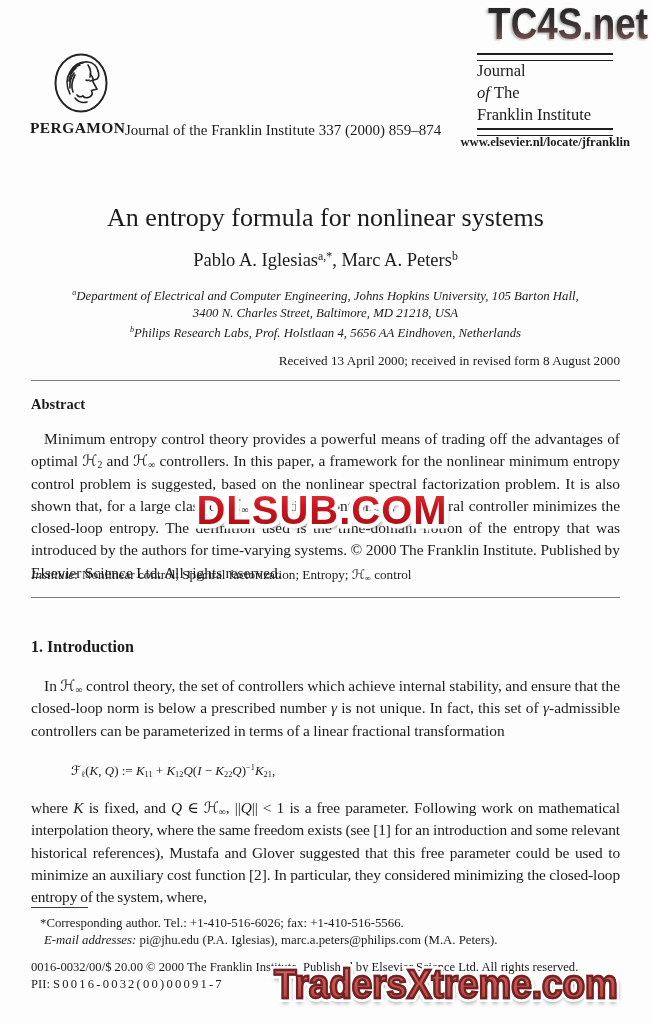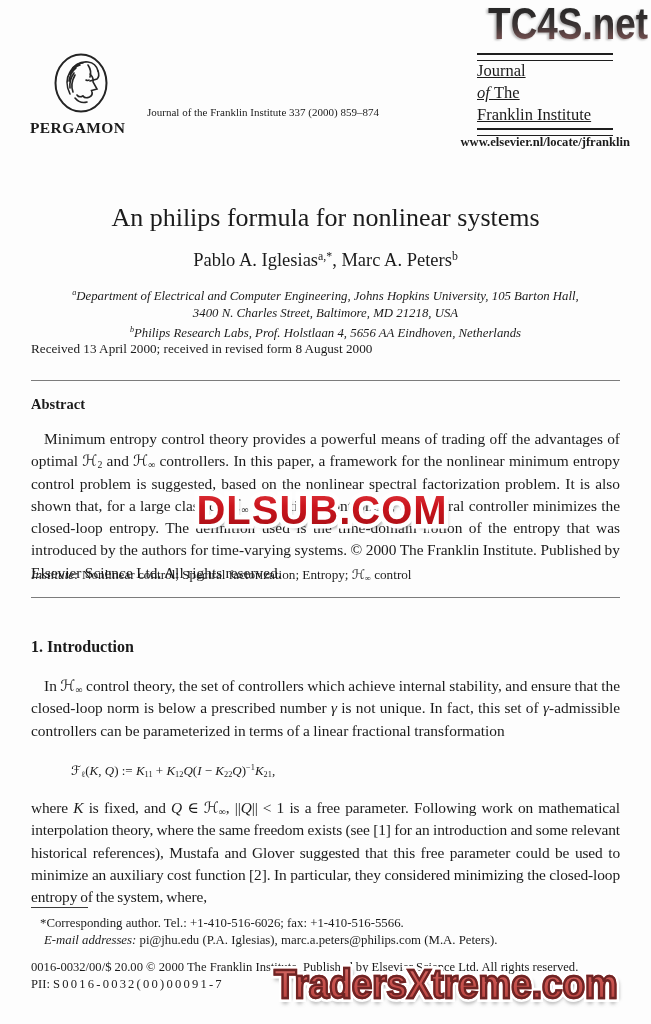--- a/index.html
+++ b/index.html
@@ -18,31 +18,31 @@
   .wm-top{
     top:1px;right:3px;z-index:12;
     font-family:"Liberation Sans","DejaVu Sans",sans-serif;
     font-weight:bold;font-size:45px;letter-spacing:0px;line-height:1;
     transform:scaleX(0.82);transform-origin:100% 0;
     background:linear-gradient(180deg,#262626 12%,#3a3434 55%,#6d4c4c 82%,#8d6363 100%);
     -webkit-background-clip:text;background-clip:text;color:transparent;
     filter:drop-shadow(-2px 1px 1px rgba(150,150,150,0.75));
   }
   .pergamon{top:119px;left:30px;font-weight:bold;font-size:15.5px;letter-spacing:0.4px;}
-  .citation{top:106px;left:125px;font-size:11px;margin-left:22px;}
+  .citation{top:122px;left:125px;font-size:15px;}
   .jb-rule{left:477px;width:136px;height:5px;border-top:2.4px solid #1e1e1e;border-bottom:1.1px solid #1e1e1e;}
-  .jb-line{left:477px;font-size:16.5px;white-space:nowrap;text-decoration:underline;}
+  .jb-line{left:477px;font-size:16.5px;white-space:nowrap;}
   .jb-url{top:135px;right:21px;font-size:12.6px;font-weight:bold;}
   
   .col{left:31px;width:589px;}
   .title{top:203px;text-align:center;font-size:26px;}
   .authors{top:250px;text-align:center;font-size:18.5px;}
   .affils{top:285px;text-align:center;font-size:12.8px;font-style:italic;line-height:16.8px;}
   .affils sup{font-size:64%;font-style:italic;}
-  .received{top:341px;text-align:left;font-size:13.2px;}
+  .received{top:353px;text-align:right;font-size:13.2px;}
   
   .rule{left:31px;width:589px;border-top:1.7px solid #7c7c7c;}
   .fn-rule{left:31px;top:907px;width:57px;border-top:1.3px solid #3a3a3a;}
   
   .h-abstract{top:396px;left:31px;font-size:14.5px;font-weight:bold;}
   .body-text{font-size:15.4px;line-height:22.3px;text-align:justify;word-spacing:-0.4px;}
   .abstract-body{top:428px;text-indent:13px;}
   .keywords{top:567px;left:31px;font-size:13.2px;}
   .h-intro{top:638px;left:31px;font-size:16px;font-weight:bold;}
   .p1{top:675px;text-indent:13px;}
@@ -104,21 +104,21 @@
   <div class="abs pergamon">PERGAMON</div>
   <div class="abs citation">Journal of the Franklin Institute 337 (2000) 859–874</div>
 
   <div class="abs jb-rule" style="top:53px;"></div>
   <div class="abs jb-line" style="top:61px;">Journal</div>
   <div class="abs jb-line" style="top:83px;"><span class="r-i">of </span><span>The</span></div>
   <div class="abs jb-line" style="top:105px;">Franklin Institute</div>
   <div class="abs jb-rule" style="top:128px;"></div>
   <div class="abs jb-url">www.elsevier.nl/locate/jfranklin</div>
 
-  <div class="abs col title">An philips formula for nonlinear systems</div>
+  <div class="abs col title">An entropy formula for nonlinear systems</div>
   <div class="abs col authors"><span>Pablo A. Iglesias</span><span class="r-sup">a,*</span><span>, Marc A. Peters</span><span class="r-sup">b</span></div>
   <div class="abs col affils">
     <div><sup>a</sup><span>Department of Electrical and Computer Engineering, Johns Hopkins University, 105 Barton Hall,</span></div>
     <div><span>3400 N. Charles Street, Baltimore, MD 21218, USA</span></div>
     <div><sup>b</sup><span>Philips Research Labs, Prof. Holstlaan 4, 5656 AA Eindhoven, Netherlands</span></div>
   </div>
   <div class="abs col received">Received 13 April 2000; received in revised form 8 August 2000</div>
 
   <div class="abs rule" style="top:380px;"></div>
   <div class="abs h-abstract">Abstract</div>

